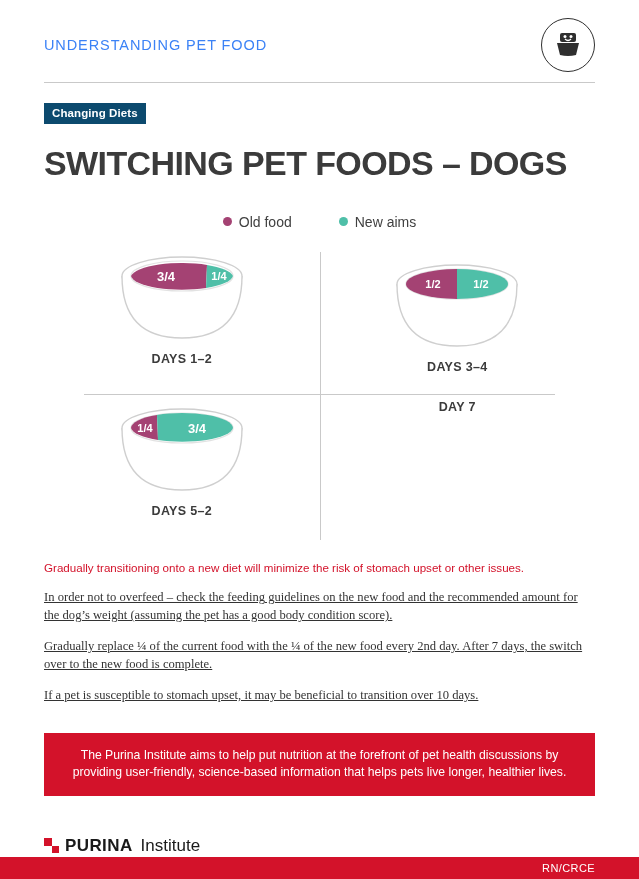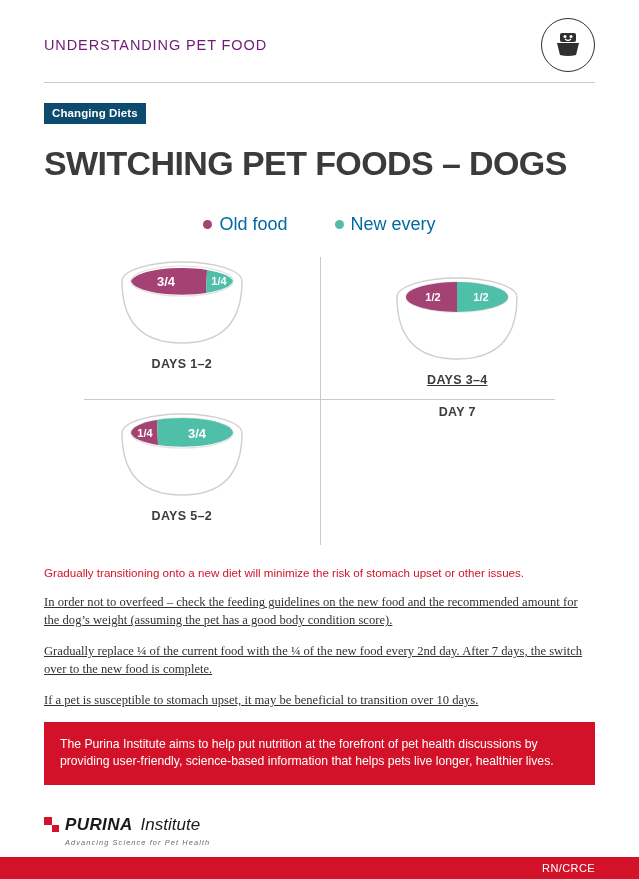--- a/index.html
+++ b/index.html
@@ -27,21 +27,21 @@
   .header {
     display: flex;
     align-items: center;
     justify-content: space-between;
     padding-top: 18px;
     height: 54px;
   }
   .header-title {
     font-size: 14.5px;
     letter-spacing: 0.9px;
-    color: #701a75;
+    color: #3b82f6;
     font-weight: 400;
     text-transform: uppercase;
   }
   .header-logo {
     width: 52px;
     height: 52px;
     border-radius: 50%;
     border: 1.6px solid #2f2f2f;
     display: flex;
     align-items: center;
@@ -81,22 +81,22 @@
     margin-top: 22px;
     line-height: 1.05;
   }
 
   
   .legend {
     display: flex;
     justify-content: center;
     gap: 47px;
     margin-top: 32px;
-    font-size: 18px;
-    color: #0369a1;
+    font-size: 14px;
+    color: #404040;
   }
   .legend-item {
     display: flex;
     align-items: center;
     gap: 7px;
   }
   .legend-dot {
     width: 9px;
     height: 9px;
     border-radius: 50%;
@@ -129,21 +129,21 @@
   .cell {
     position: absolute;
     width: 50%;
     height: 148px;
     display: flex;
     flex-direction: column;
     align-items: center;
     justify-content: flex-start;
   }
   .cell-tl { left: 0; top: 0; }
-  .cell-tr { left: 50%; top: 16px; text-decoration: underline; }
+  .cell-tr { left: 50%; top: 8px; }
   .cell-bl { left: 0; top: 152px; }
   .cell-br { left: 50%; top: 152px; }
   .bowl-wrap {
     width: 160px;
     height: 104px;
     position: relative;
   }
   .bowl-label {
     margin-top: 2px;
     font-size: 12.5px;
@@ -185,29 +185,29 @@
     text-decoration: underline;
   }
 
   
   .callout {
     background: #d3122a;
     color: #ffffff;
     font-size: 12.2px;
     line-height: 1.42;
     padding: 14px 16px;
-    margin-top: 12px;
+    margin-top: 28px;
+    text-align: center;
   }
 
   
   .footer {
-    margin-top: 30px;
+    margin-top: 40px;
     display: flex;
     align-items: flex-end;
-    font-style: italic;
   }
   .purina-mark {
     display: flex;
     align-items: center;
     gap: 6px;
   }
   .checker {
     width: 15px;
     height: 15px;
     display: grid;
@@ -281,21 +281,21 @@
   <div class="main-title">SWITCHING PET FOODS – DOGS</div>
 
   
   <div class="legend">
     <div class="legend-item">
       <span class="legend-dot" style="background:#a44273"></span>
       <span>Old food</span>
     </div>
     <div class="legend-item">
       <span class="legend-dot" style="background:#4fbfa8"></span>
-      <span>New every</span>
+      <span>New aims</span>
     </div>
   </div>
 
   
   <div class="grid">
     <div class="grid-vline"></div>
     <div class="grid-hline"></div>
 
     <div class="cell cell-tl">
       <div class="bowl-wrap">

